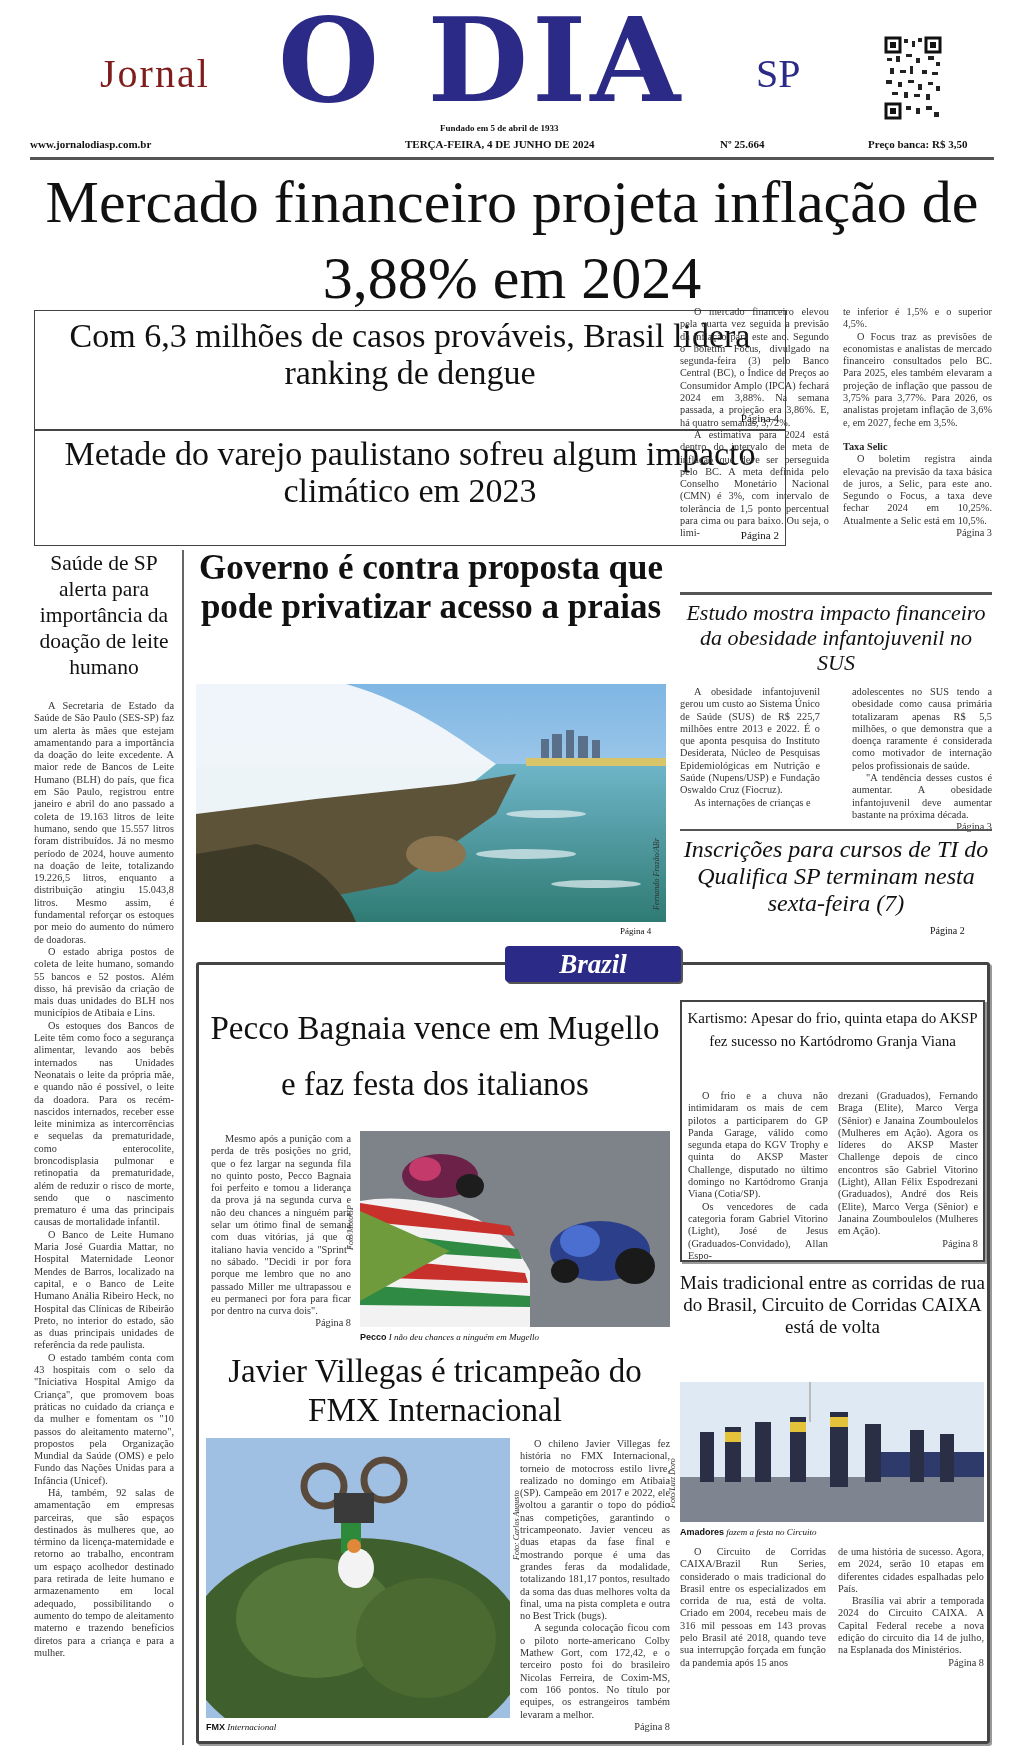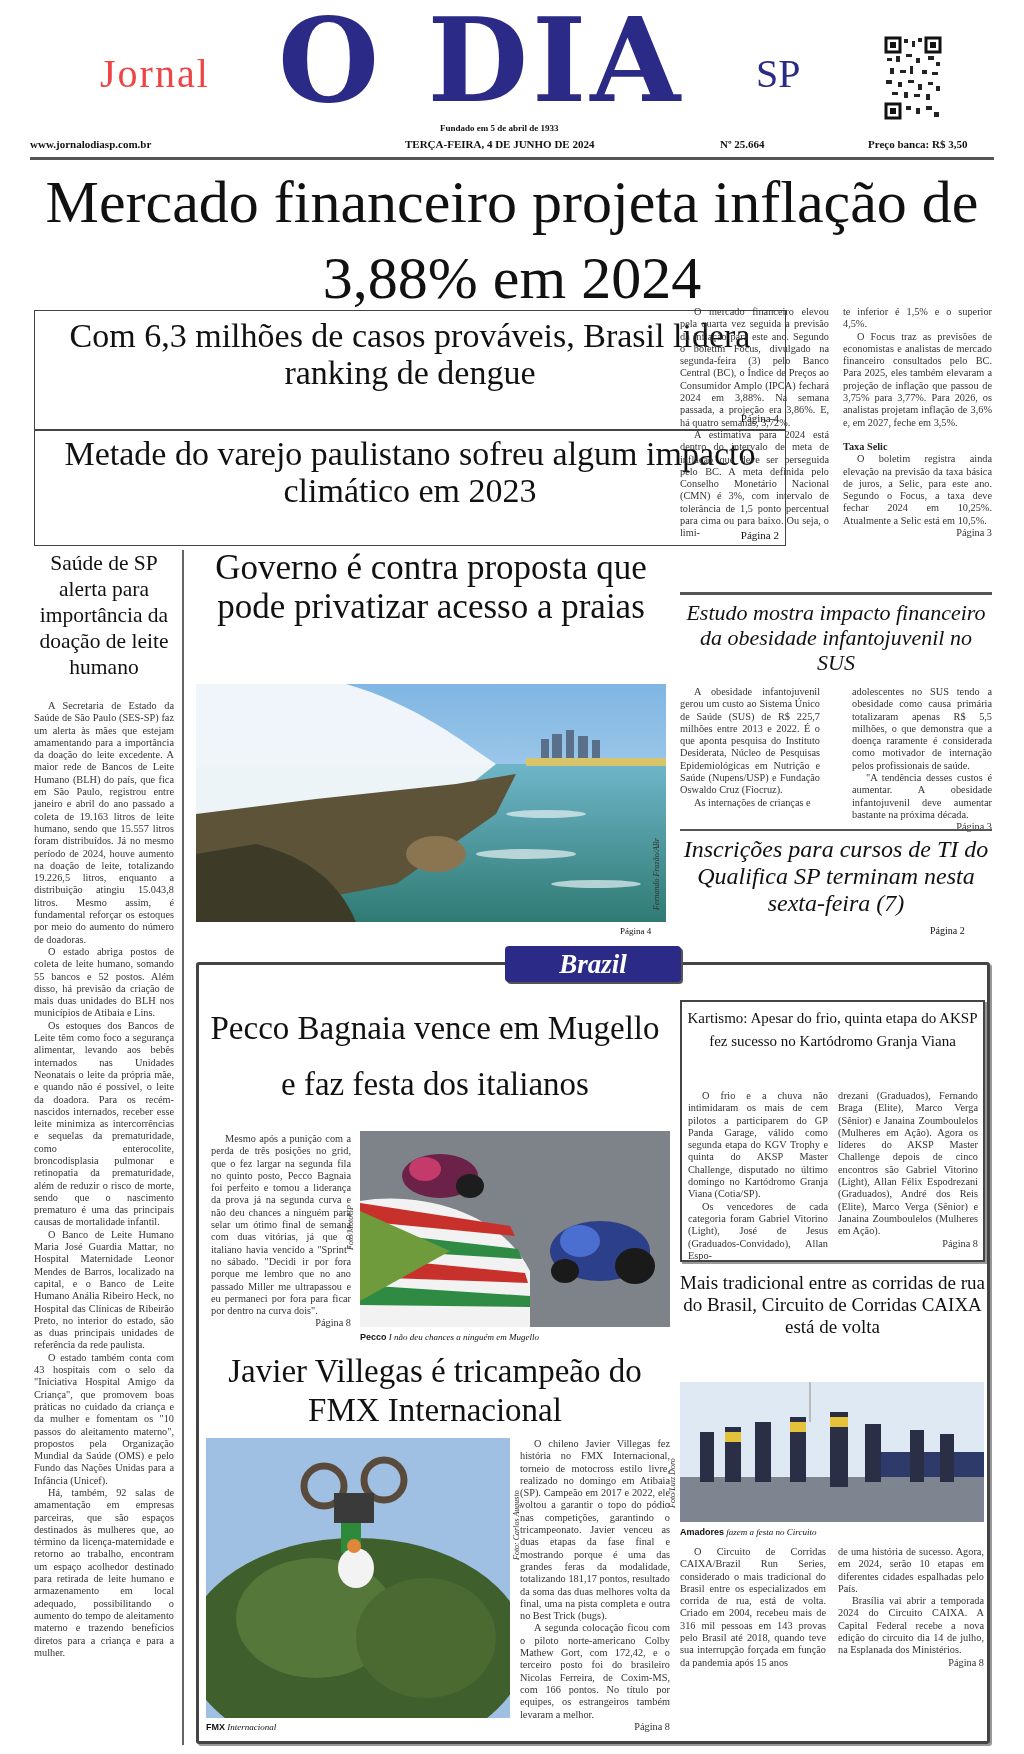--- a/index.html
+++ b/index.html
@@ -2,21 +2,21 @@
 <html><head>
 <meta charset="utf-8">
 <style>
   * { box-sizing: border-box; margin: 0; padding: 0; }
   html, body { width: 1024px; height: 1754px; background: #fff; overflow: hidden; }
   body { font-family: "Liberation Serif", "DejaVu Serif", serif; color: #111; position: relative; }
 
   .abs { position: absolute; }
 
   
-  #mast-jornal { left: 100px; top: 50px; font-size: 40px; color: #ef4444; letter-spacing: 2px; }
+  #mast-jornal { left: 100px; top: 50px; font-size: 40px; color: #7f1d1d; letter-spacing: 2px; }
   #mast-logo { left: 278px; top: 2px; font-size: 116px; font-weight: bold; color: #2b2a86; letter-spacing: 4px; line-height: 1; font-family: "DejaVu Serif", serif; }
   #mast-sp { left: 756px; top: 50px; font-size: 40px; color: #2b2a86; }
   #mast-qr { left: 884px; top: 36px; width: 58px; height: 84px; }
   #mast-founded { left: 440px; top: 123px; font-size: 9px; font-weight: bold; }
   #info-bar { left: 30px; top: 138px; width: 964px; height: 18px; font-size: 11px; font-weight: bold; }
   #info-bar span { position: absolute; top: 0; }
   #rule-top { left: 30px; top: 157px; width: 964px; height: 3px; background: #555; }
 
   #lead-headline { left: 30px; top: 164px; width: 964px; text-align: center; font-size: 60px; line-height: 76px; }
 
@@ -184,21 +184,21 @@
 <div class="abs body-text" id="leite-body">
   <p>A Secretaria de Estado da Saúde de São Paulo (SES-SP) faz um alerta às mães que estejam amamentando para a importância da doação do leite excedente. A maior rede de Bancos de Leite Humano (BLH) do país, que fica em São Paulo, registrou entre janeiro e abril do ano passado a coleta de 19.163 litros de leite humano, sendo que 15.557 litros foram distribuídos. Já no mesmo período de 2024, houve aumento na doação de leite, totalizando 19.226,5 litros, enquanto a distribuição atingiu 15.043,8 litros. Mesmo assim, é fundamental reforçar os estoques por meio do aumento do número de doadoras.</p>
   <p>O estado abriga postos de coleta de leite humano, somando 55 bancos e 52 postos. Além disso, há previsão da criação de mais duas unidades do BLH nos municípios de Atibaia e Lins.</p>
   <p>Os estoques dos Bancos de Leite têm como foco a segurança alimentar, levando aos bebês internados nas Unidades Neonatais o leite da própria mãe, e quando não é possível, o leite da doadora. Para os recém-nascidos internados, receber esse leite minimiza as intercorrências e sequelas da prematuridade, como enterocolite, broncodisplasia pulmonar e retinopatia da prematuridade, além de reduzir o risco de morte, sendo que o nascimento prematuro é uma das principais causas de mortalidade infantil.</p>
   <p>O Banco de Leite Humano Maria José Guardia Mattar, no Hospital Maternidade Leonor Mendes de Barros, localizado na capital, e o Banco de Leite Humano Anália Ribeiro Heck, no Hospital das Clínicas de Ribeirão Preto, no interior do estado, são as duas principais unidades de referência da rede paulista.</p>
   <p>O estado também conta com 43 hospitais com o selo da "Iniciativa Hospital Amigo da Criança", que promovem boas práticas no cuidado da criança e da mulher e fomentam os "10 passos do aleitamento materno", propostos pela Organização Mundial da Saúde (OMS) e pelo Fundo das Nações Unidas para a Infância (Unicef).</p>
   <p>Há, também, 92 salas de amamentação em empresas parceiras, que são espaços destinados às mulheres que, ao término da licença-maternidade e retorno ao trabalho, encontram um espaço acolhedor destinado para retirada de leite humano e armazenamento em local adequado, possibilitando o aumento do tempo de aleitamento materno e trazendo benefícios diretos para a criança e para a mulher.</p>
 </div>
 <div class="abs" id="vrule-left"></div>
 
-<h2 class="abs" id="praias-title" style="font-weight:normal">Governo é contra proposta que pode privatizar acesso a praias</h2>
+<h2 class="abs" id="praias-title" style="font-weight:bold">Governo é contra proposta que pode privatizar acesso a praias</h2>
 <div class="abs" id="praias-photo">
   <svg width="470" height="238" viewBox="0 0 470 238">
     <defs>
       <linearGradient id="sky1" x1="0" y1="0" x2="0" y2="1">
           <stop offset="0" stop-color="#7fb6e3"></stop>
           <stop offset="1" stop-color="#cfe5f4"></stop>
         </linearGradient>
       <linearGradient id="sea1" x1="0" y1="0" x2="0" y2="1">
           <stop offset="0" stop-color="#6fb5c9"></stop>
           <stop offset="1" stop-color="#2f7b73"></stop>

